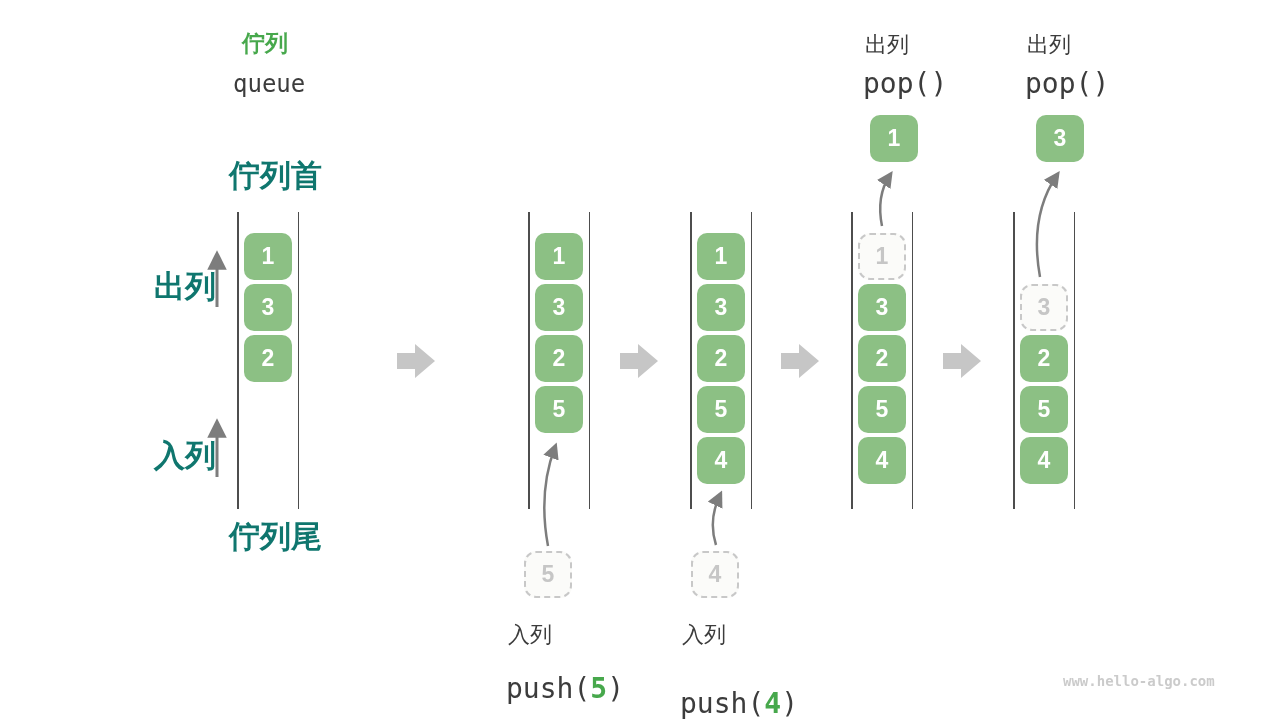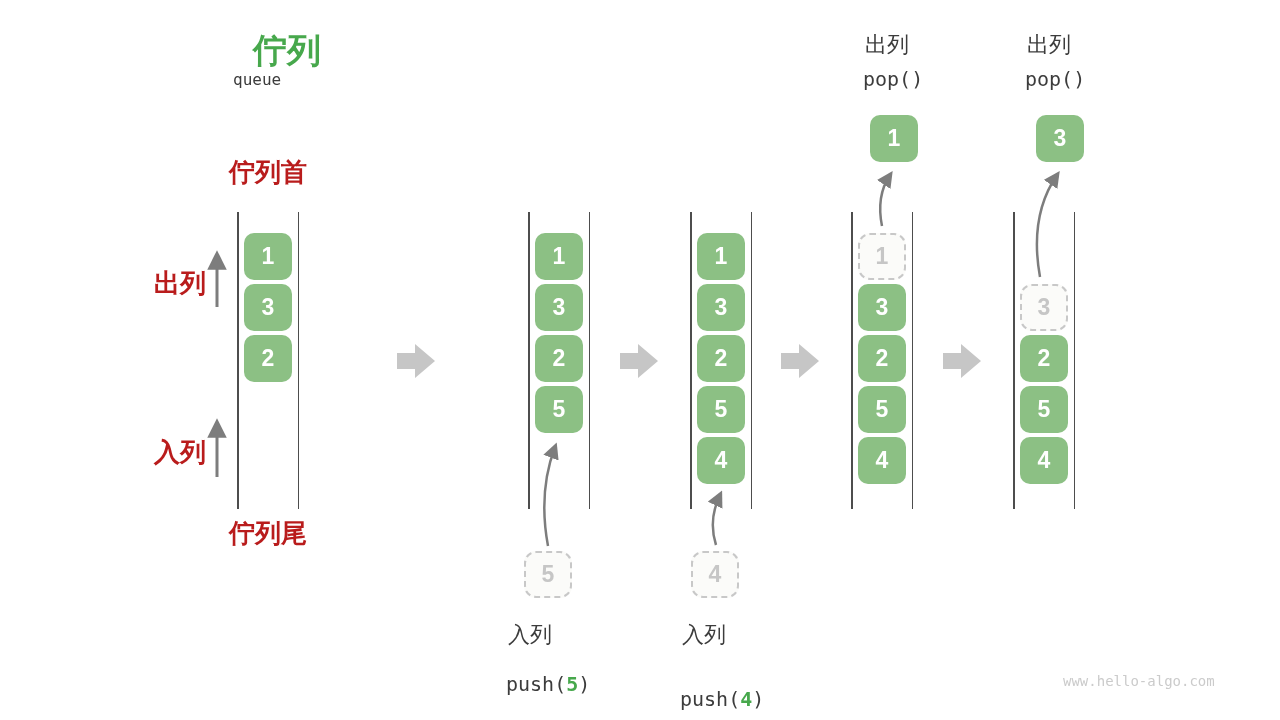--- a/index.html
+++ b/index.html
@@ -1,48 +1,48 @@
 <!DOCTYPE html>
 <html><head>
 <meta charset="utf-8">
 <style>
   html,body{margin:0;padding:0;background:#ffffff;}
   .canvas{position:relative;width:1280px;height:720px;background:#ffffff;overflow:hidden;
           font-family:"Liberation Sans","DejaVu Sans",sans-serif;color:#3C3C3C;}
   .overlay{position:absolute;left:0;top:0;width:1280px;height:720px;pointer-events:none;}
 
-  .title-zh{position:absolute;left:242px;top:28px;font-size:34px;font-weight:bold;color:#47A84C;margin-left:11px;}
-  .title-en{position:absolute;left:233px;top:70px;font-size:16px;
+  .title-zh{position:absolute;left:242px;top:28px;font-size:23px;font-weight:bold;color:#47A84C;}
+  .title-en{position:absolute;left:233px;top:70px;font-size:24px;
             font-family:"DejaVu Sans Mono","Liberation Mono",monospace;color:#3C3C3C;}
 
-  .lbl{position:absolute;font-size:26px;font-weight:bold;color:#b91c1c;white-space:nowrap;}
+  .lbl{position:absolute;font-size:31px;font-weight:bold;color:#0f766e;white-space:nowrap;}
 
   .col{position:absolute;top:0;width:62px;height:720px;}
   .tline{position:absolute;top:212px;width:1.5px;height:297px;background:#4D4D4D;}
   .tline.l{left:0;} .tline.r{left:60.5px;}
 
   .cell{position:absolute;left:7px;width:48px;height:47px;border-radius:10px;
         background:#8CC084;color:#ffffff;font-weight:bold;font-size:23px;
         display:flex;align-items:center;justify-content:center;box-sizing:border-box;}
   .s0{top:233px}.s1{top:284px}.s2{top:335px}.s3{top:386px}.s4{top:437px}
 
   .cell.dashed{background:#FBFBF9;border:2px dashed #C8C8C8;color:#C6C6C6;border-radius:12px;}
 
   .floatbox{position:absolute;width:48px;height:47px;border-radius:10px;background:#8CC084;
             color:#fff;font-weight:bold;font-size:23px;display:flex;align-items:center;
             justify-content:center;box-sizing:border-box;}
   .floatbox.dashed{background:#FBFBF9;border:2px dashed #C8C8C8;color:#C6C6C6;border-radius:12px;}
 
   .opzh{position:absolute;font-size:22px;color:#3C3C3C;white-space:nowrap;}
-  .opcode{position:absolute;font-size:20px;color:#3C3C3C;white-space:nowrap;
+  .opcode{position:absolute;font-size:28px;color:#3C3C3C;white-space:nowrap;
           font-family:"DejaVu Sans Mono","Liberation Mono",monospace;}
   .green-digit{color:#47A84C;font-weight:bold;}
 
   .watermark{position:absolute;left:1063px;top:673px;font-size:14px;color:#CBCBCB;
-             font-family:"DejaVu Sans Mono","Liberation Mono",monospace;}
+             font-family:"DejaVu Sans Mono","Liberation Mono",monospace;font-weight:bold;}
 </style>
 </head>
 <body>
 
 <div class="canvas">
 
   <svg class="overlay" viewBox="0 0 1280 720">
     <defs>
       <marker id="ah" viewBox="0 0 10 10" refX="7" refY="5" markerWidth="6.5" markerHeight="6.5" orient="auto">
         <path d="M0,0 L10,5 L0,10 z" fill="#7D7D7D"></path>

